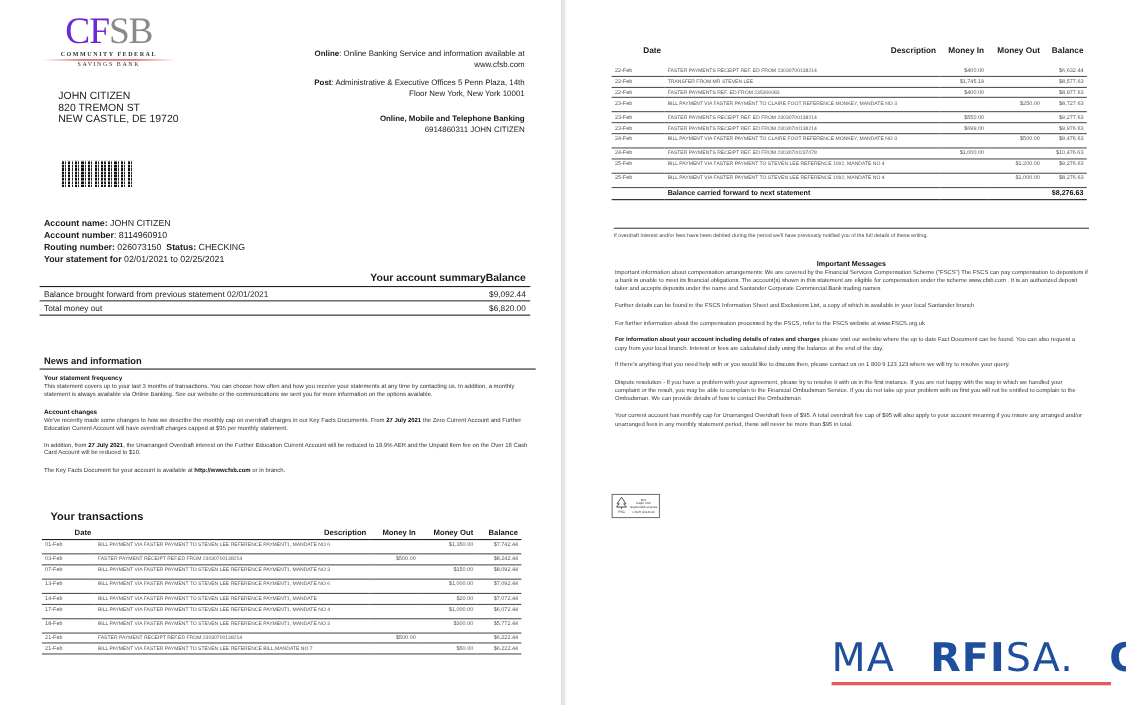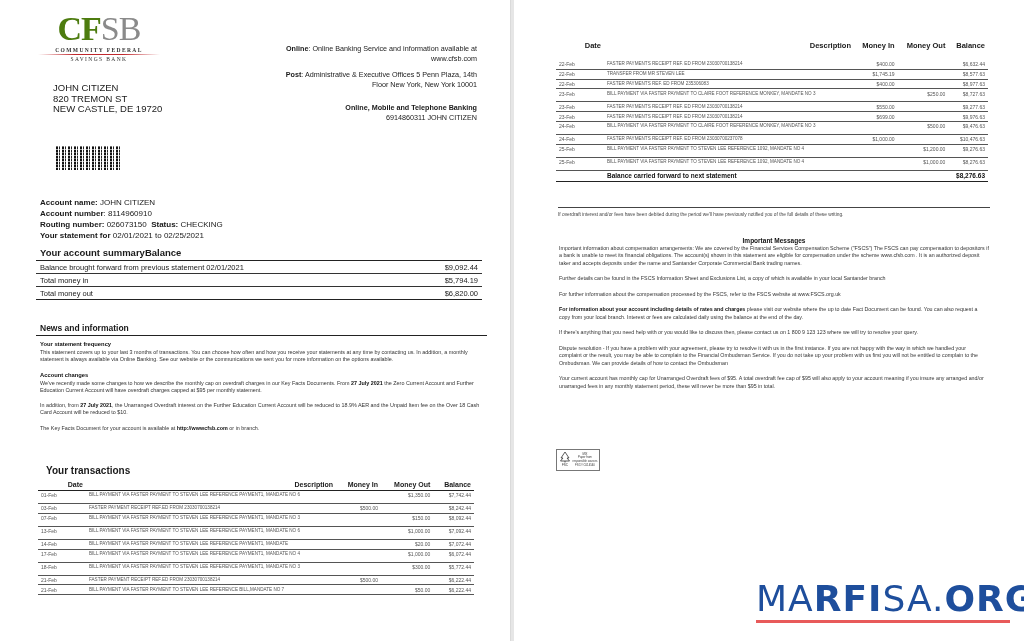--- a/index.html
+++ b/index.html
@@ -7,21 +7,21 @@
   body { font-family: "Liberation Sans", sans-serif; color: #1a1a1a; position: relative; }
 
   .page { position: absolute; top: 0; height: 641px; background: #fff; }
   .page-left { left: 0; width: 512px; }
   .page-right { left: 514px; width: 510px; }
   .gutter { position: absolute; left: 510px; top: 0; width: 6px; height: 641px; background: #e6e6e6; border-left: 1px solid #dadada; border-right: 1px solid #f2f2f2; }
 
   
   .logo { position: absolute; left: 44px; top: 14px; width: 110px; text-align: center; }
   .logo-mark { font-family: "Liberation Serif", serif; font-size: 34px; line-height: 30px; letter-spacing: -1px; }
-  .logo-mark .cf { color: #4d7c0f; font-weight: bold; }
+  .logo-mark .cf { color: #6d28d9; font-weight: normal; }
   .logo-mark .sb { color: #8a8a8a; font-weight: normal; }
   .logo-line1 { font-family: "Liberation Serif", serif; font-size: 5.5px; letter-spacing: 1.4px; font-weight: bold; color: #333; margin-top: 3px; }
   .logo-rule { height: 1px; margin: 1px -6px; background: linear-gradient(90deg, rgba(192,40,45,0), #c0282d 30%, #c0282d 70%, rgba(192,40,45,0)); }
   .logo-line2 { font-family: "Liberation Serif", serif; font-size: 5.5px; letter-spacing: 1.4px; color: #333; }
 
   .address { position: absolute; left: 53px; top: 83px; font-size: 9.5px; line-height: 10.5px; }
   .barcode { position: absolute; left: 56px; top: 146px; width: 64px; height: 24px;
     background:
       repeating-linear-gradient(90deg, #111 0 2px, #fff 2px 3px, #222 3px 4px, #fff 4px 6px),
       #111;
@@ -31,21 +31,21 @@
 
   .contact { position: absolute; right: 35px; top: 44px; width: 200px; text-align: right; font-size: 7.2px; line-height: 10.3px; }
   .contact p { margin-bottom: 5px; }
   .contact b { font-weight: bold; }
   .contact .gap { height: 8px; }
 
   .acct { position: absolute; left: 40px; top: 197px; font-size: 8px; line-height: 11px; }
   .acct b { font-weight: bold; }
 
   .summary { position: absolute; left: 36px; top: 247px; width: 446px; }
-  .summary-head { display: flex; justify-content: flex-start; font-weight: bold; font-size: 9.5px; padding: 0 4px 2px 4px; border-bottom: 1.5px solid #222; }
+  .summary-head { display: flex; justify-content: flex-end; font-weight: bold; font-size: 9.5px; padding: 0 4px 2px 4px; border-bottom: 1.5px solid #222; }
   .summary-row { display: flex; justify-content: space-between; font-size: 7.5px; padding: 1.5px 4px; border-bottom: 1px solid #333; }
   .summary-row:last-child { border-bottom: 1.5px solid #222; }
 
   .news-title { position: absolute; left: 36px; top: 323px; width: 451px; font-weight: bold; font-size: 8.5px; padding: 0 4px 2px 4px; border-bottom: 1.5px solid #222; }
   .news { position: absolute; left: 40px; top: 341px; width: 440px; font-size: 5.4px; line-height: 7.2px; color: #333; }
   .news h4 { font-size: 5.8px; font-weight: bold; color: #111; margin-bottom: 1px; }
   .news p { margin-bottom: 8px; }
   .news b { color: #111; }
 
   .tx-title { position: absolute; left: 46px; top: 465px; font-weight: bold; font-size: 10px; }
@@ -69,21 +69,21 @@
   .msgs p { margin-bottom: 8px; }
   .msgs b { color: #111; }
 
   .fsc { position: absolute; left: 556px; top: 449px; width: 44px; height: 22px; border: 1px solid #777; display: flex; align-items: center; padding: 1px; }
   .fsc-tree { width: 14px; height: 18px; display: flex; flex-direction: column; align-items: center; font-size: 3px; }
   .fsc-tree svg { width: 12px; height: 12px; }
   .fsc-text { flex: 1; font-size: 2.8px; line-height: 3.6px; text-align: center; color: #333; }
 
   .watermark { position: absolute; left: 756px; top: 580px; width: 258px; }
   .wm-text { font-family: "DejaVu Sans", sans-serif; font-size: 36px; line-height: 38px; color: #1e4e9c; letter-spacing: 1px; }
-  .wm-text .b { font-weight: bold; }
+  .wm-text .b { font-weight: bold; margin-left: 32px; }
   .wm-text .l { font-weight: normal; }
   .wm-underline { height: 3px; background: #e85a5a; margin-top: 2px; width: 254px; }
 </style>
 </head>
 <body>
 
 <div class="page page-left">
 
   <div class="logo">
     <div class="logo-mark"><span class="cf">CF</span><span class="sb">SB</span></div>
@@ -115,24 +115,20 @@
   </div>
 
   <div class="summary">
     <div class="summary-head">
       <span>Your account summary</span>
       <span>Balance</span>
     </div>
     <div class="summary-row">
         <span>Balance brought forward from previous statement 02/01/2021</span>
         <span>$9,092.44</span>
-      </div>
-    <div class="summary-row">
-        <span>Total money in</span>
-        <span>$5,794.19</span>
       </div>
     <div class="summary-row">
         <span>Total money out</span>
         <span>$6,820.00</span>
       </div>
   </div>
 
   <div class="news-title">News and information</div>
   <div class="news">
     <h4>Your statement frequency</h4>

